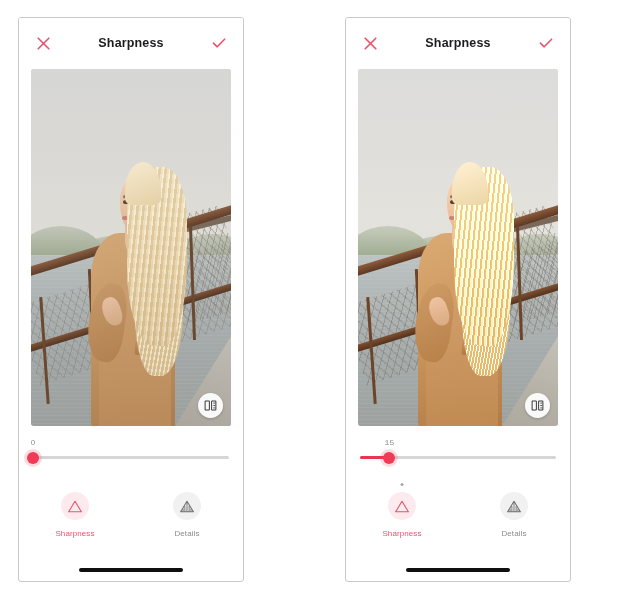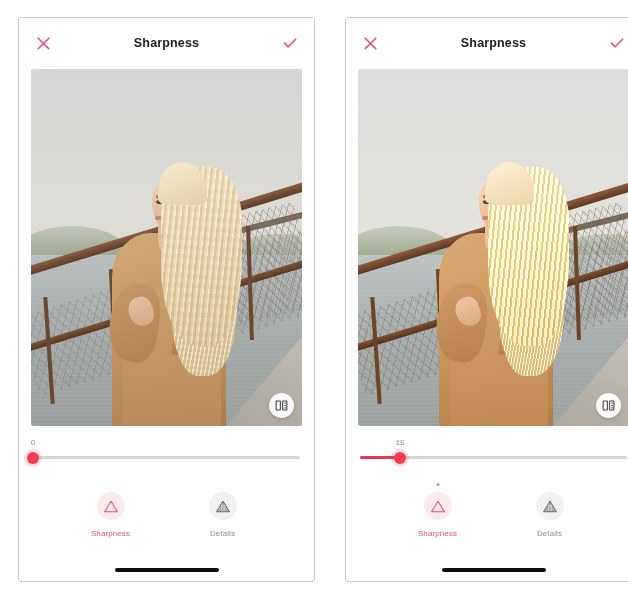--- a/index.html
+++ b/index.html
@@ -10,21 +10,21 @@
     overflow:hidden;
     position:relative;
   }
   .stage{
     position:absolute;left:0;top:0;width:628px;height:599px;
     display:flex;align-items:flex-start;
   }
   .phone{
     position:absolute;
     top:17px;
-    width:297px;height:565px;
+    width:226px;height:565px;
     background:#ffffff;
     border:1px solid #c9c9c9;
     border-radius:3px;
     box-sizing:border-box;
     overflow:hidden;
     display:flex;flex-direction:column;
   }
   .phone.left{left:18px;}
   .phone.right{left:345px;}
 

